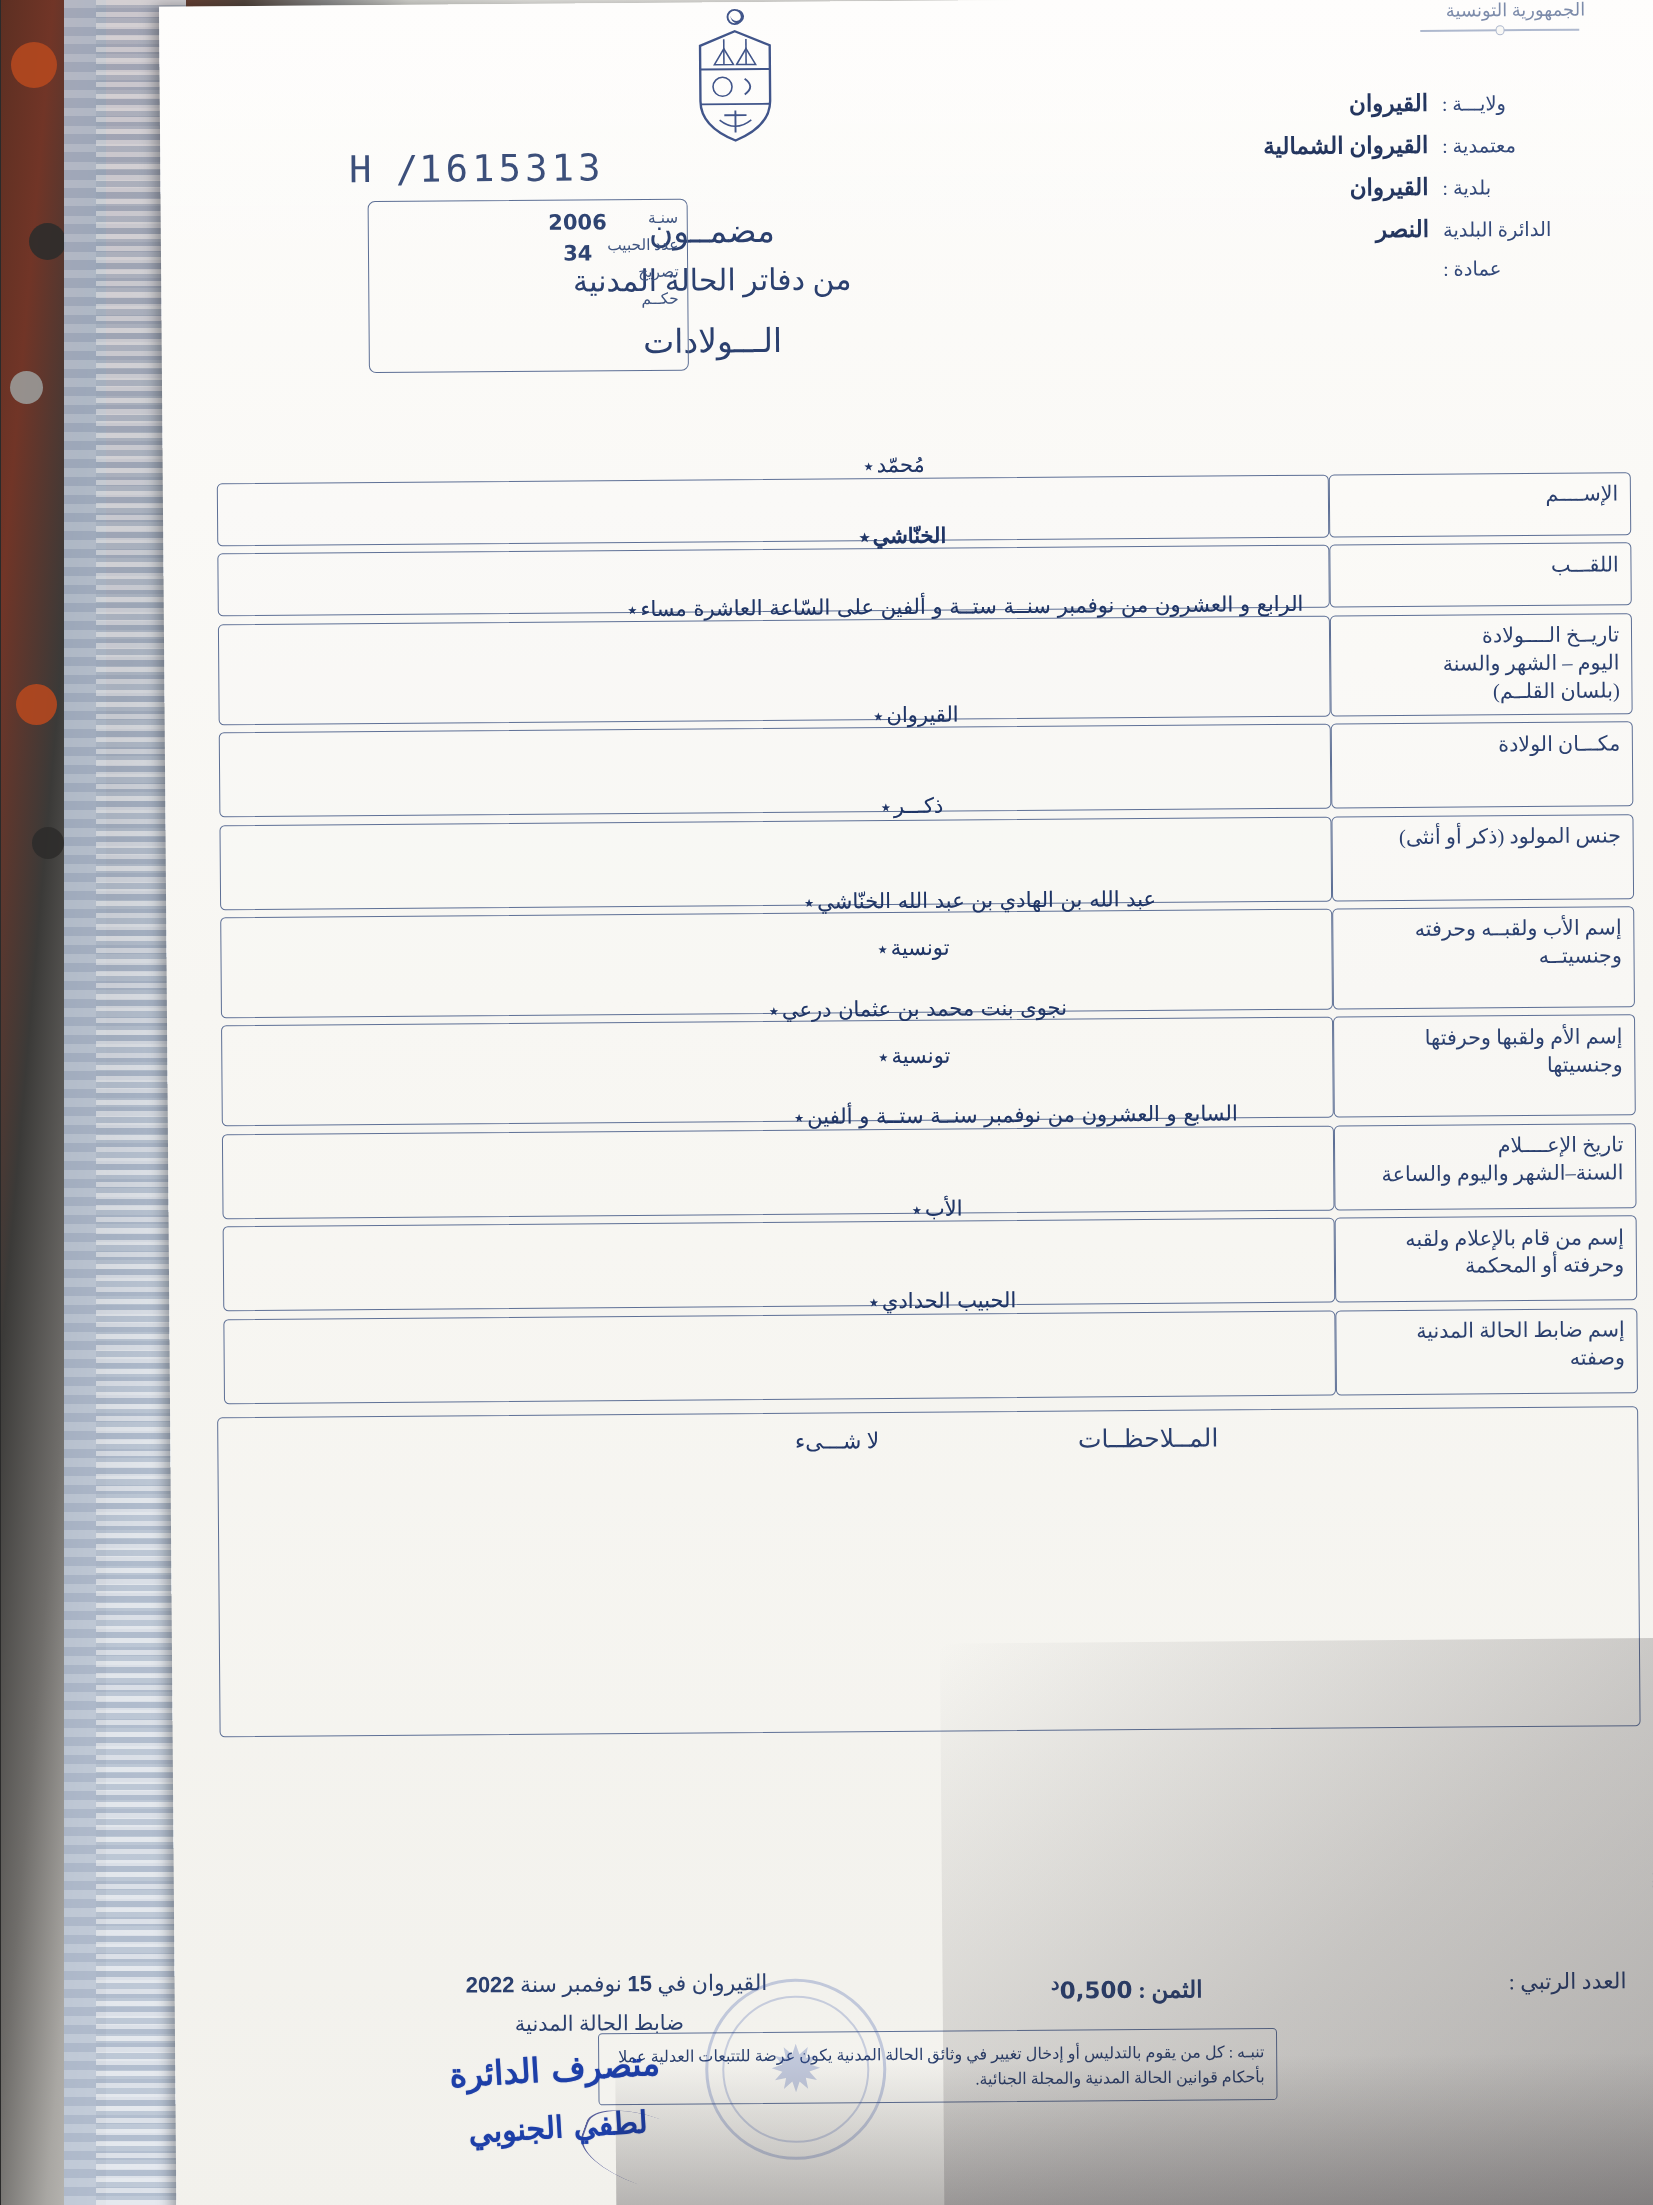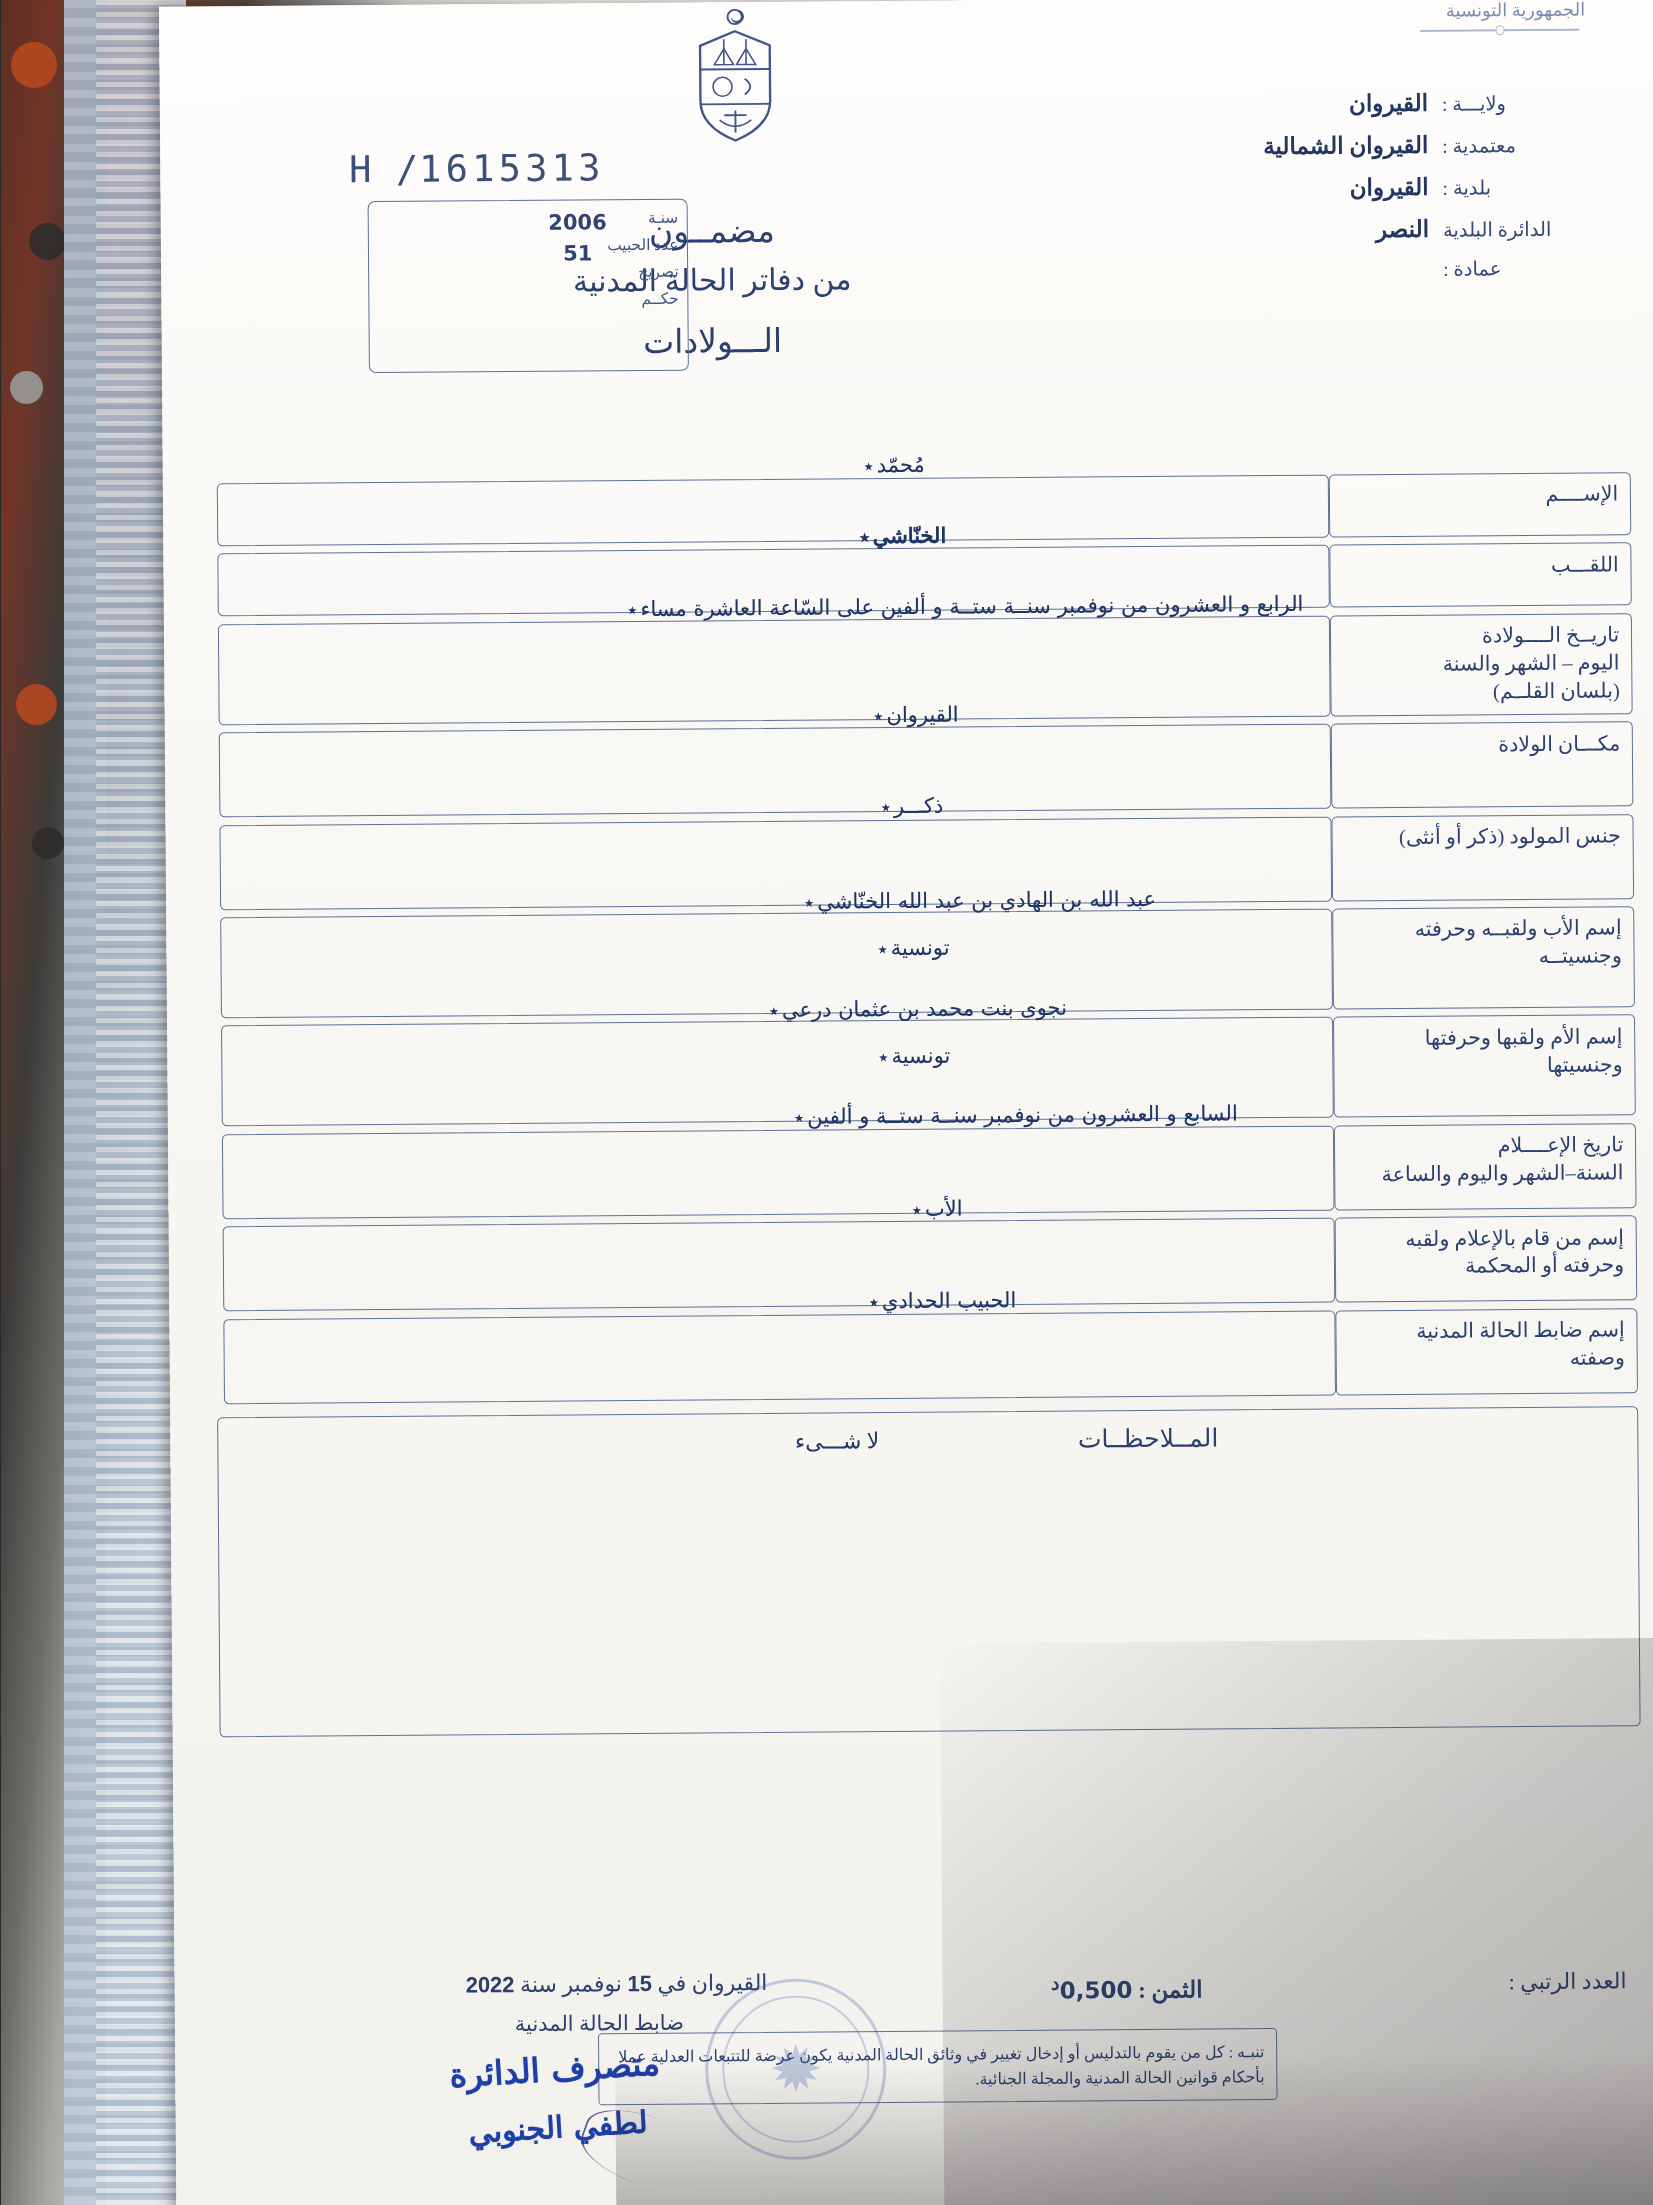--- a/index.html
+++ b/index.html
@@ -491,21 +491,21 @@
 
     <div class="stampbox">
       <div class="lines">
         <div>سنـة</div>
         <div>عدد الحبيب</div>
         <div>تصريح</div>
         <div>حكــم</div>
       </div>
       <div class="nums">
         <div>2006</div>
-        <div>51</div>
+        <div>34</div>
       </div>
     </div>
 
     <div id="grid">
 
       <div class="r">
         <div class="cell-label sm">الإســــم</div>
         <div class="cell-value sm">
           <div class="hand star" style="right:403px; top:-26.5px;text-align:center;">مُحمّد</div>
         </div>

